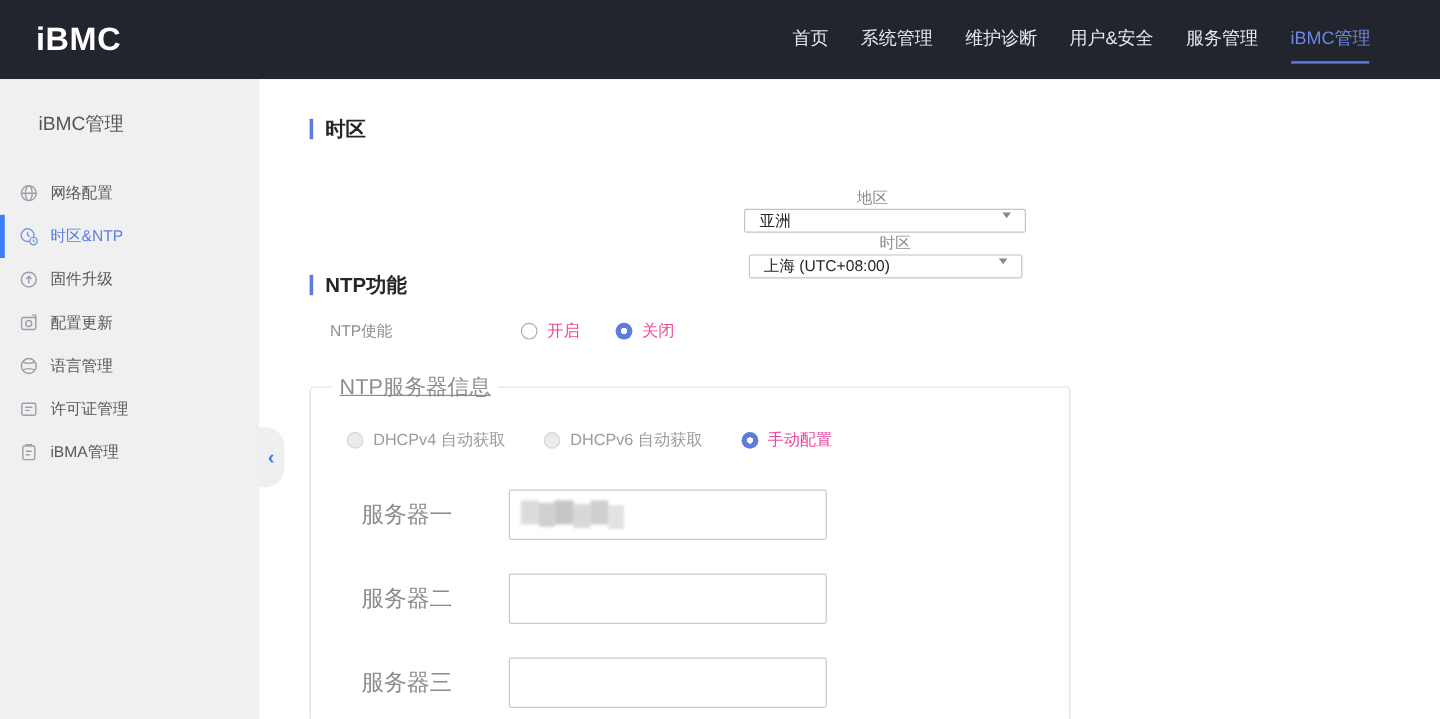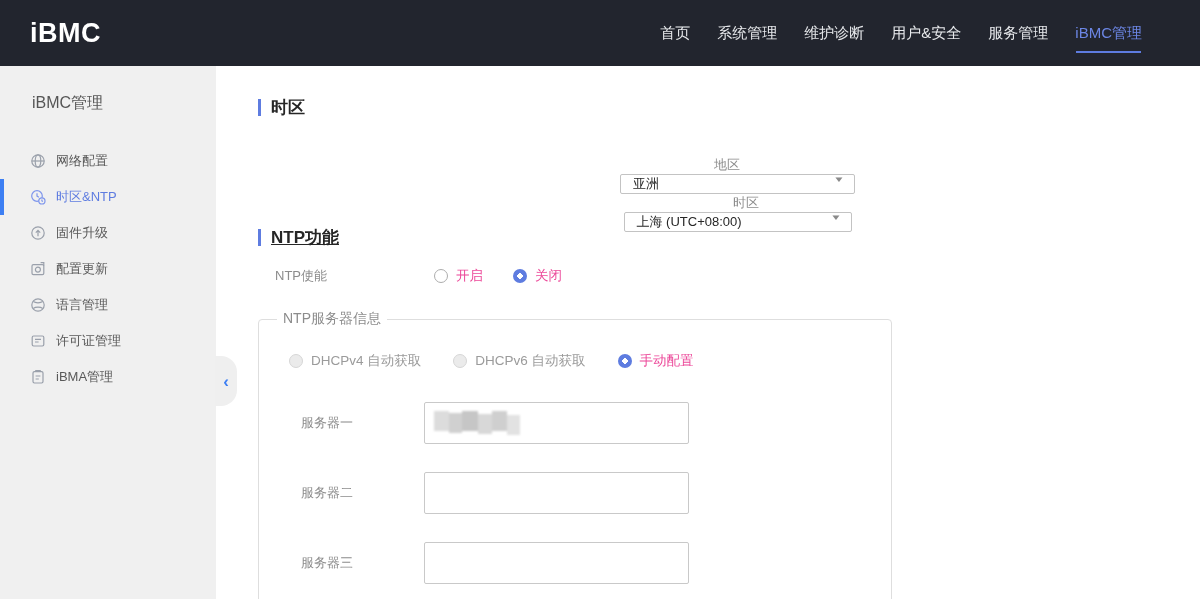--- a/index.html
+++ b/index.html
@@ -18,21 +18,21 @@
     bottom:5px; height:2px; background:#5e7ce0; }
 
   
   .app-body { display:flex; height:549px; }
 
   
   .sidebar { width:216px; background:#f0f0f0; position:relative; flex-shrink:0; z-index:2; }
   .side-title { margin:27px 0 0 32px; font-size:16px; color:#555; }
   .side-menu { margin-top:29px; }
   .side-item { height:36px; display:flex; align-items:center; gap:10px;
-    padding-left:30px; font-size:13px; color:#595959; cursor:pointer; position:relative; }
+    padding-left:16px; font-size:13px; color:#595959; cursor:pointer; position:relative; }
   .side-item .icon { display:flex; color:#9aa0ab; }
   .side-item.active { color:#5e7ce0; }
   .side-item.active .icon { color:#7e96ec; }
   .side-item.active::before { content:""; position:absolute; left:0; top:0; bottom:0;
     width:4px; background:#3d7ff3; }
   .collapse-tab { position:absolute; left:215px; top:290px; width:22px; height:50px;
     background:#efefef; border-radius:0 16px 16px 0; display:flex; align-items:center;
     justify-content:center; cursor:pointer; }
   .collapse-tab span { color:#3d7ff3; font-size:17px; font-weight:bold; line-height:1; }
 
@@ -47,41 +47,41 @@
   .field-label { font-size:13px; color:#8c8c8c; flex-shrink:0; }
   .region-label { width:47px; }
   .tz-label { margin-left:43px; width:52px; }
   .select { height:34px; border:1px solid #c3c3c3; border-radius:2px; background:#fff;
     display:flex; justify-content:space-between;
     padding:0 11px 0 12px; font-size:13px; color:#262626; cursor:pointer; }
   .select-region { width:235px; }
   .select-tz { width:228px; }
   .caret { color:#8a8a8a; font-size:8px; transform:scaleX(1.5); }
 
-  .ntp-title { margin-top:37px;text-decoration:underline; }
+  .ntp-title { margin-top:37px; }
   .enable-row { margin-top:21px; height:16px; }
   .enable-label { width:159px; }
   .radio-group { display:flex; gap:30px; }
   .radio-opt { display:flex; align-items:center; gap:8px; font-size:13.5px;
     color:#ec4899; cursor:pointer; white-space:nowrap; }
   .radio { width:14px; height:14px; border-radius:50%; border:1px solid #adadad;
     background:#fff; flex-shrink:0; }
   .radio.selected { border:none;
     background:radial-gradient(circle, #fff 0 2.6px, #5e7ce0 2.7px); }
   .radio.disabled { border:1px solid #d6d6d6; background:#ebebeb; }
   .radio-opt.disabled { color:#9b9b9b; }
 
   fieldset.server-group { margin-top:26px; width:634px; border:1px solid #dedede;
     border-radius:4px; padding:0 0 32px 0; }
-  fieldset.server-group legend { margin-left:18px; padding:0 6px; font-size:14px;
-    color:#8c8c8c; }
+  fieldset.server-group legend { margin-left:18px; padding:0 6px; font-size:18px;
+    color:#8c8c8c;text-decoration:underline; }
   .mode-row { display:flex; gap:32px; margin:24px 0 0 30px; }
   .server-row { display:flex; align-items:center; margin:28px 0 0 42px; }
   .server-row.first { margin-top:32px; }
-  .server-label { width:123px; font-size:13px; color:#8c8c8c; flex-shrink:0; }
+  .server-label { width:123px; font-size:19px; color:#8c8c8c; flex-shrink:0; }
   .input-wrap { position:relative; width:265px; height:42px; }
   .input-wrap input { width:100%; height:100%; border:1px solid #c9c9c9;
     border-radius:2px; padding:0 10px; font-size:13px; color:#333; outline:none;
     background:#fff; }
   .redact { position:absolute; left:10px; top:9px; display:flex; filter:blur(1.3px); }
   .redact i { display:block; height:20px; }
   .redact i:nth-child(1){ width:15px; background:#dcdcdc; }
   .redact i:nth-child(2){ width:13px; background:#d0d0d0; transform:translateY(2px); }
   .redact i:nth-child(3){ width:16px; background:#c6c6c6; }
   .redact i:nth-child(4){ width:14px; background:#d8d8d8; transform:translateY(3px); }

